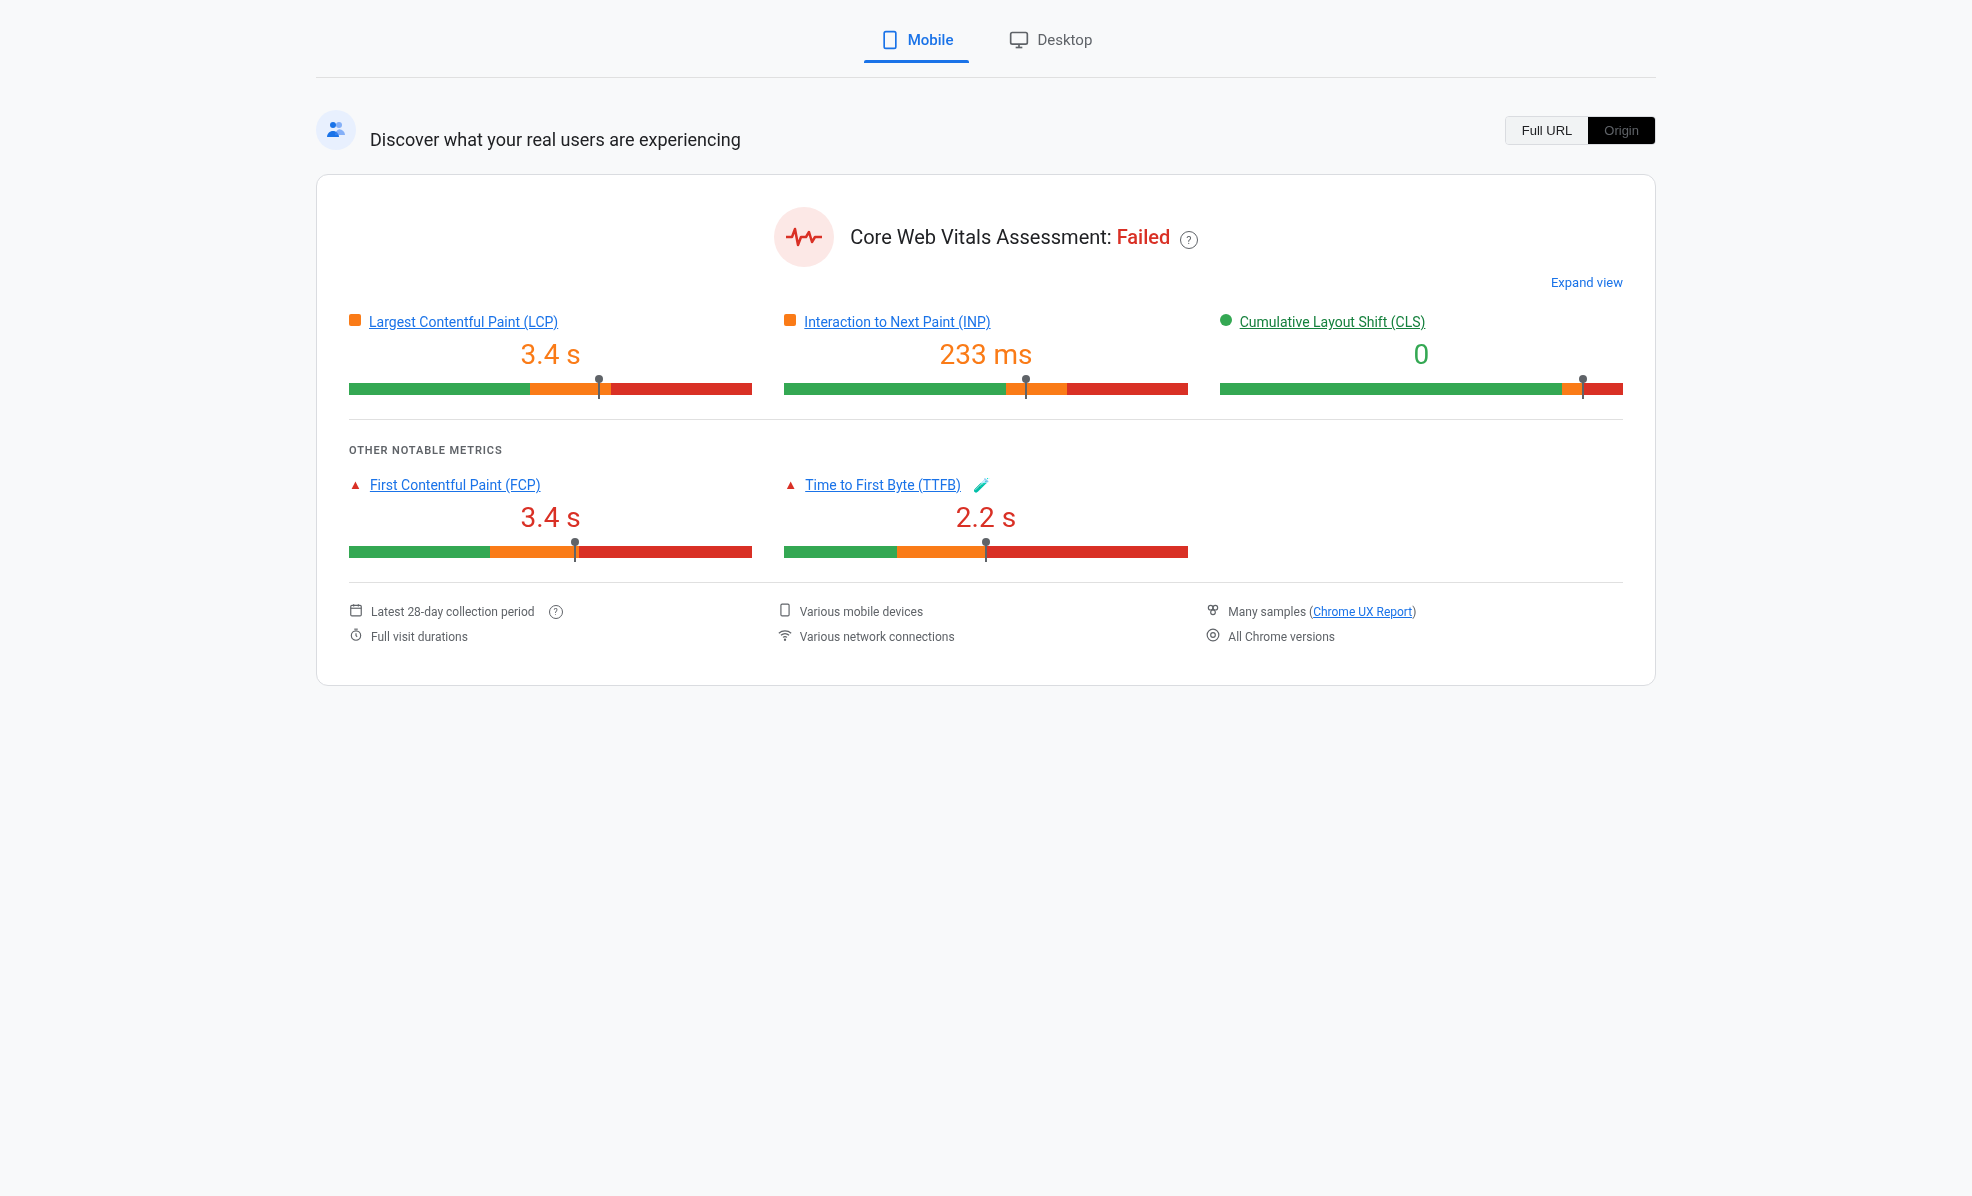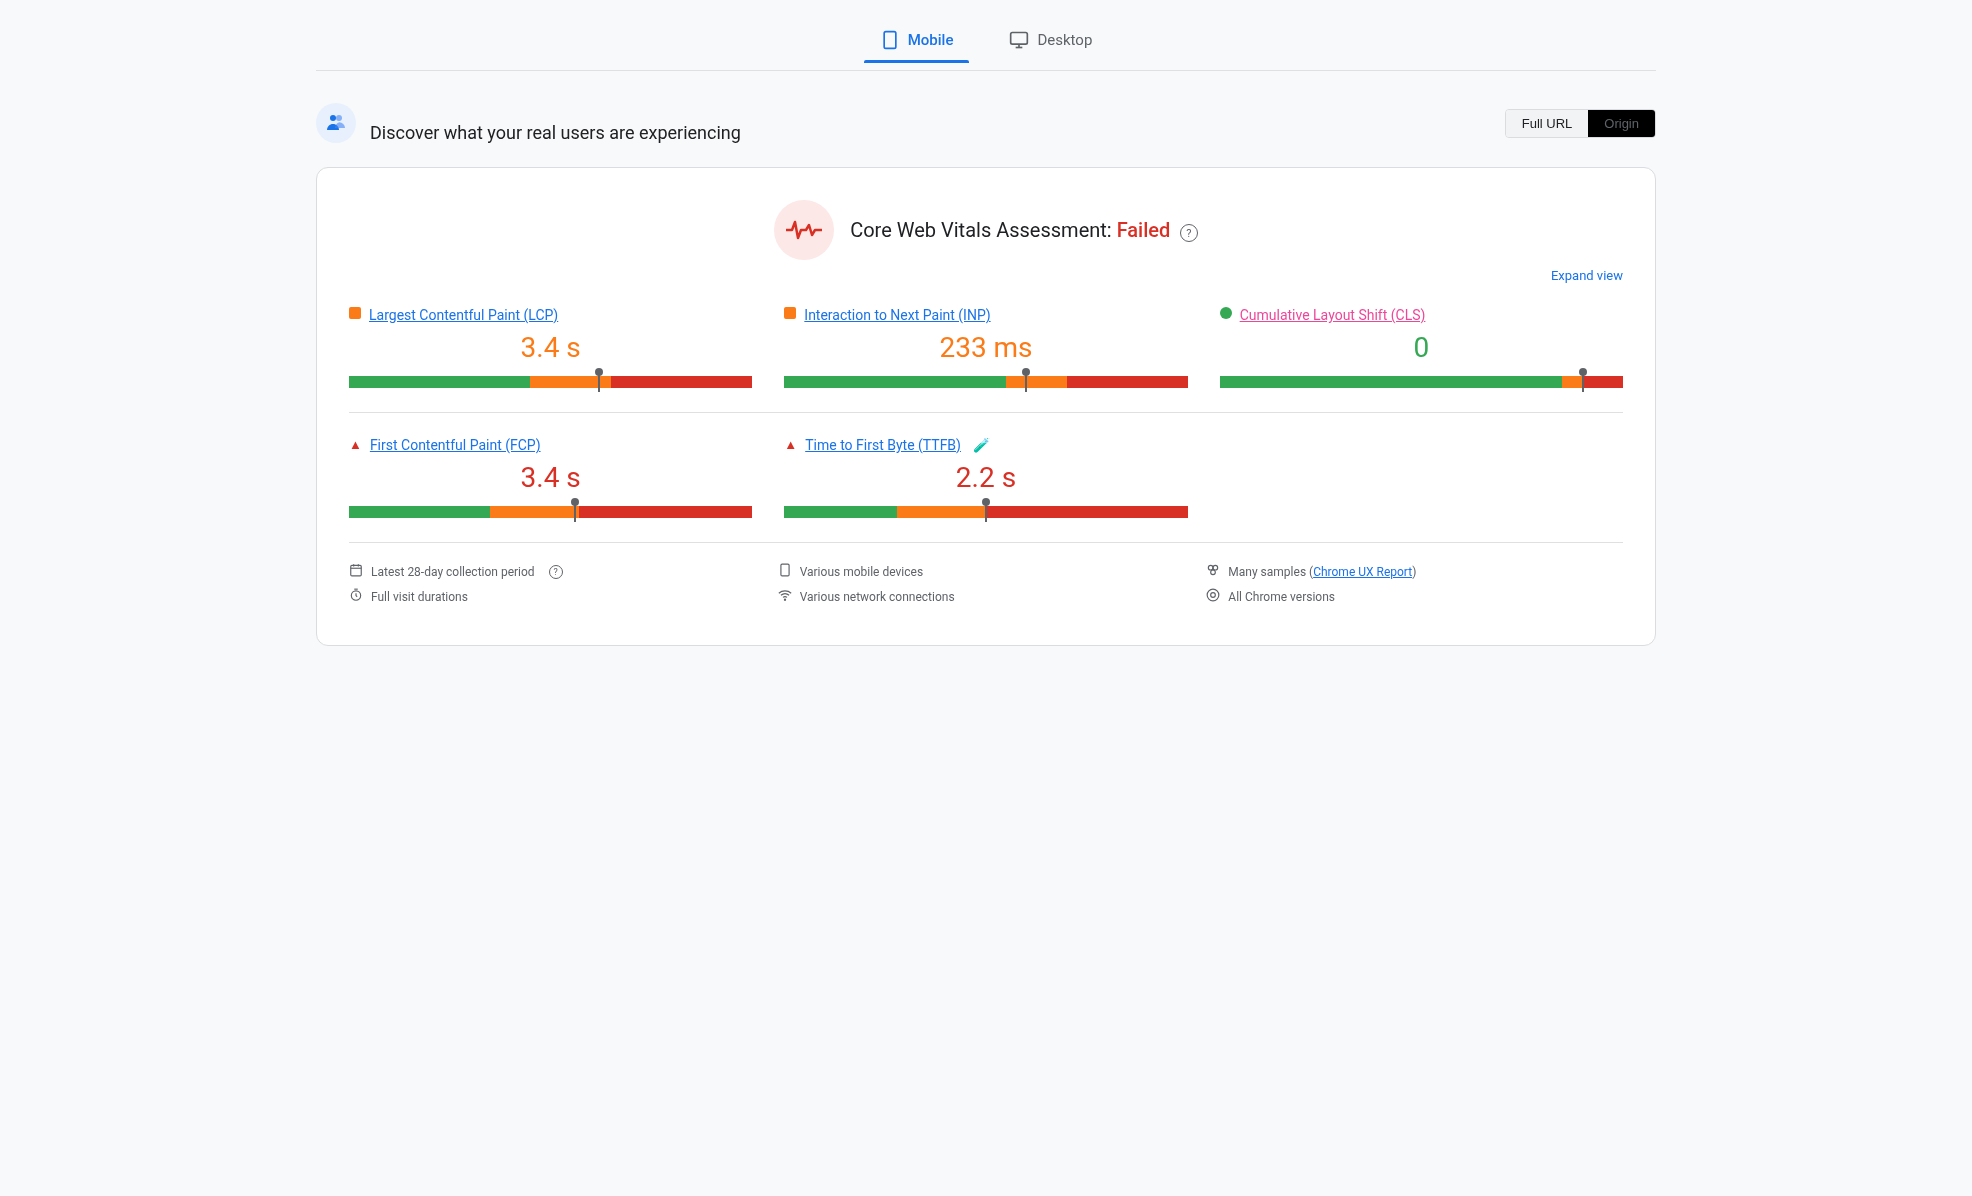--- a/index.html
+++ b/index.html
@@ -14,21 +14,21 @@
       margin: 0 auto;
       padding: 20px 30px;
     }
     
     .tab-bar {
       display: flex;
       justify-content: center;
       gap: 24px;
       margin-bottom: 24px;
       border-bottom: 1px solid #e0e0e0;
-      padding-bottom: 8px;
+      padding-bottom: 15px;
     }
     .tab {
       display: flex;
       align-items: center;
       gap: 8px;
       padding: 10px 16px 12px;
       cursor: pointer;
       font-size: 15px;
       color: #5f6368;
       position: relative;
@@ -340,34 +340,35 @@
           <div class="bar-segment bar-green" style="width:55%;"></div>
           <div class="bar-segment bar-orange" style="width:15%;"></div>
           <div class="bar-segment bar-red" style="width:30%;"></div>
           <div class="bar-marker" style="left:60%;"></div>
         </div>
       </div>
 
       <div class="metric-item">
         <div class="metric-label-row">
           <div class="metric-dot green circle"></div>
-          <a style="color:#ec4899;text-decoration:underline;font-size:14px;">Cumulative Layout Shift (CLS)</a>
+          <a style="color:#15803d;text-decoration:underline;font-size:14px;">Cumulative Layout Shift (CLS)</a>
         </div>
         <div class="metric-value green">0</div>
         <div class="progress-bar-container">
           <div class="bar-segment bar-green" style="width:85%;"></div>
           <div class="bar-segment bar-orange" style="width:5%;"></div>
           <div class="bar-segment bar-red" style="width:10%;"></div>
           <div class="bar-marker" style="left:90%;"></div>
         </div>
       </div>
     </div>
 
     <hr class="divider">
 
+    <div class="section-label">OTHER NOTABLE METRICS</div>
 
     <div class="other-metrics-grid">
 
       <div class="metric-item">
         <div class="metric-label-row">
           <span class="triangle-icon">▲</span>
           <a style="color:#1a73e8;text-decoration:underline;font-size:14px;">First Contentful Paint (FCP)</a>
         </div>
         <div class="metric-value red">3.4 s</div>
         <div class="progress-bar-container">

